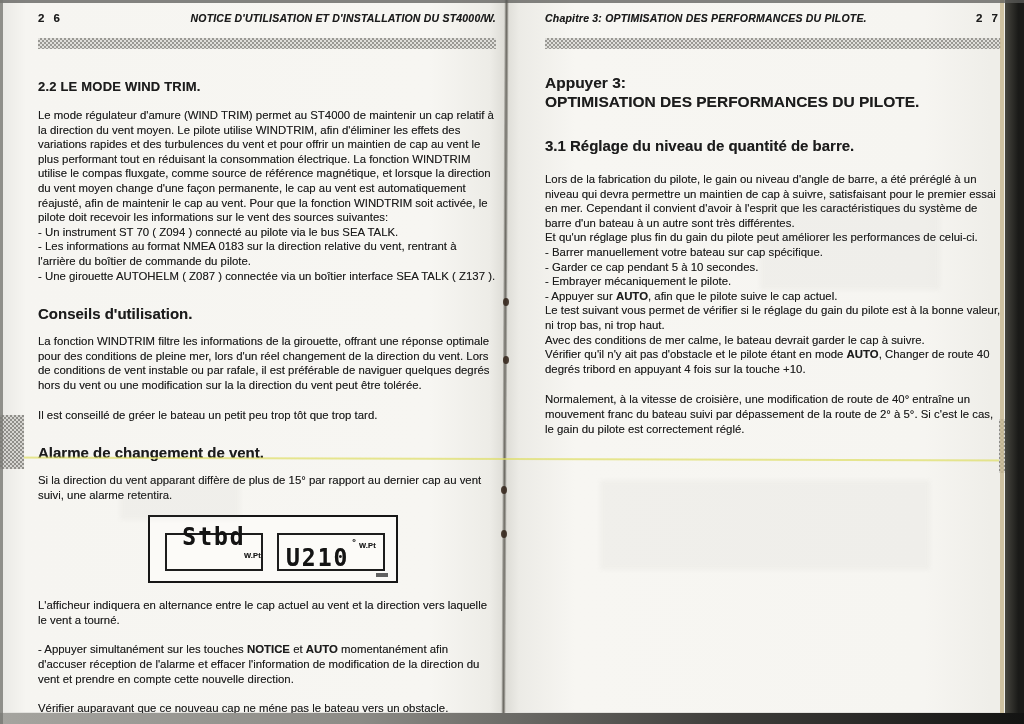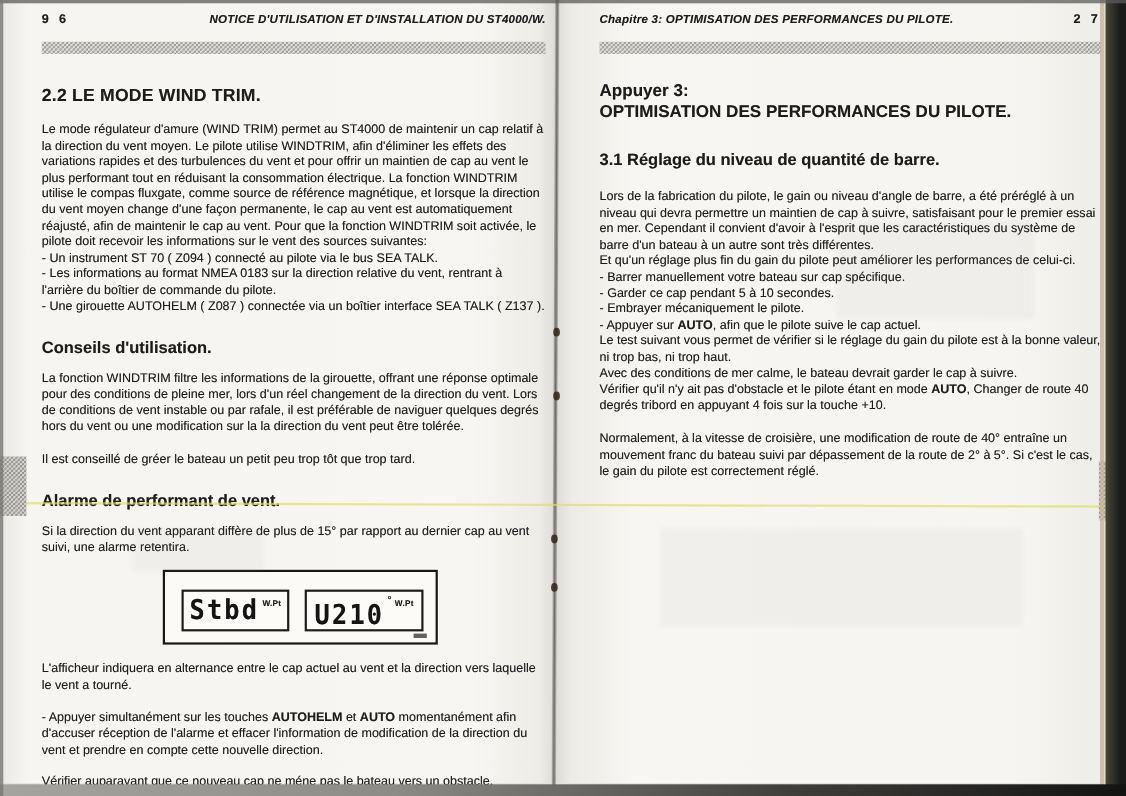--- a/index.html
+++ b/index.html
@@ -32,38 +32,38 @@
 
   .halftone{
     height:11px;margin-top:6px;
     background-color:#e0dfdb;
     background-image:
       linear-gradient(45deg,#9a9994 25%,transparent 25%,transparent 75%,#9a9994 75%),
       linear-gradient(45deg,#9a9994 25%,transparent 25%,transparent 75%,#9a9994 75%);
     background-size:4px 4px;background-position:0 0,2px 2px;
   }
 
-  h1.sec{font-size:16px;margin:30px 0 14px 0;letter-spacing:.2px;}
+  h1.sec{font-size:13px;margin:30px 0 14px 0;letter-spacing:.2px;}
   h1.chap{font-size:15.5px;margin:24px 0 0 0;line-height:19px;}
   h2.sub{font-size:15px;margin:22px 0 12px 0;}
   p,.line{font-size:11.4px;line-height:14.6px;margin:0;}
   p{margin-bottom:0;}
   .gap-m{margin-top:15px;}
   b{font-weight:bold;}
 
   
   .lcd-fig{
     margin:13px 0 0 110px;width:246px;height:64px;
     border:2px solid #161616;background:#fbfaf7;position:relative;
   }
   .lcd-panel{
     position:absolute;top:16px;height:34px;border:2px solid #1d1d1d;
     background:#fcfbf8;display:flex;align-items:center;justify-content:center;gap:3px;
   }
-  .lcd-panel.p1{left:15px;width:94px;}
+  .lcd-panel.p1{left:15px;width:94px;flex-direction:column;}
   .lcd-panel.p2{left:127px;width:104px;align-items:flex-end;}
   .seg{
     font-family:"DejaVu Sans Mono","Liberation Mono",monospace;
     font-weight:bold;font-size:23px;letter-spacing:2px;line-height:1;
     transform:scaleY(1.08);color:#141414;
   }
   .wpt{font-size:7.5px;font-weight:bold;align-self:flex-end;margin-bottom:19px;letter-spacing:.2px;}
   .degsup{font-size:9px;font-weight:bold;align-self:flex-start;margin-top:2px;}
   .figcode{position:absolute;right:8px;bottom:4px;width:12px;height:4px;background:#3b3b3b;opacity:.8;}
 
@@ -99,58 +99,58 @@
 </style>
 </head>
 <body>
 
 <div class="spread">
   <div class="page page-left"></div>
   <div class="page page-right"></div>
 
   <div class="content content-left">
     <div class="pghead">
-      <span class="pgnum">9 6</span>
+      <span class="pgnum">2 6</span>
       <span class="runhead">NOTICE D'UTILISATION ET D'INSTALLATION DU ST4000/W.</span>
     </div>
     <div class="halftone"></div>
 
     <h1 class="sec">2.2 LE MODE WIND TRIM.</h1>
 
     <p>Le mode régulateur d'amure (WIND TRIM) permet au ST4000 de maintenir un cap relatif à la direction du vent moyen. Le pilote utilise WINDTRIM, afin d'éliminer les effets des variations rapides et des turbulences du vent et pour offrir un maintien de cap au vent le plus performant tout en réduisant la consommation électrique. La fonction WINDTRIM utilise le compas fluxgate, comme source de référence magnétique, et lorsque la direction du vent moyen change d'une façon permanente, le cap au vent est automatiquement réajusté, afin de maintenir le cap au vent. Pour que la fonction WINDTRIM soit activée, le pilote doit recevoir les informations sur le vent des sources suivantes:</p>
 
     <div>
       <div class="line">- Un instrument ST 70 ( Z094 ) connecté au pilote via le bus SEA TALK.</div>
       <div class="line">- Les informations au format NMEA 0183 sur la direction relative du vent, rentrant à l'arrière du boîtier de commande du pilote.</div>
       <div class="line">- Une girouette AUTOHELM ( Z087 ) connectée via un boîtier interface SEA TALK ( Z137 ).</div>
     </div>
 
     <h2 class="sub">Conseils d'utilisation.</h2>
     <p>La fonction WINDTRIM filtre les informations de la girouette, offrant une réponse optimale pour des conditions de pleine mer, lors d'un réel changement de la direction du vent. Lors de conditions de vent instable ou par rafale, il est préférable de naviguer quelques degrés hors du vent ou une modification sur la  la direction du vent peut être tolérée.</p>
     <p class="gap-m">Il est conseillé de gréer le bateau un petit peu trop tôt que trop tard.</p>
 
-    <h2 class="sub">Alarme de performant de vent.</h2>
+    <h2 class="sub">Alarme de changement de vent.</h2>
     <p>Si la direction du vent apparant diffère de plus de 15° par rapport au dernier cap au vent suivi, une alarme retentira.</p>
 
     <div class="lcd-fig">
       <div class="lcd-panel p1">
         <span class="seg">Stbd</span>
         <span class="wpt">W.Pt</span>
       </div>
       <div class="lcd-panel p2">
         <span class="seg">U210</span>
         <span class="degsup">°</span>
         <span class="wpt">W.Pt</span>
       </div>
       <div class="figcode"></div>
     </div>
 
     <p class="gap-m">L'afficheur indiquera en alternance entre le cap actuel au vent et la direction vers laquelle le vent a tourné.</p>
 
-    <p class="gap-m"><span>- Appuyer simultanément sur les touches </span><b>AUTOHELM</b><span>  et </span><b>AUTO</b><span> momentanément afin d'accuser réception de l'alarme et effacer l'information de modification de la direction du vent et prendre en compte cette nouvelle direction.</span></p>
+    <p class="gap-m"><span>- Appuyer simultanément sur les touches </span><b>NOTICE</b><span>  et </span><b>AUTO</b><span> momentanément afin d'accuser réception de l'alarme et effacer l'information de modification de la direction du vent et prendre en compte cette nouvelle direction.</span></p>
 
     <p class="gap-m">Vérifier auparavant que ce nouveau cap ne méne pas le bateau vers un obstacle.</p>
   </div>
 
   <div class="content content-right">
     <div class="pghead">
       <span class="runhead">Chapitre 3: OPTIMISATION DES PERFORMANCES DU PILOTE.</span>
       <span class="pgnum">2 7</span>
     </div>
     <div class="halftone"></div>

